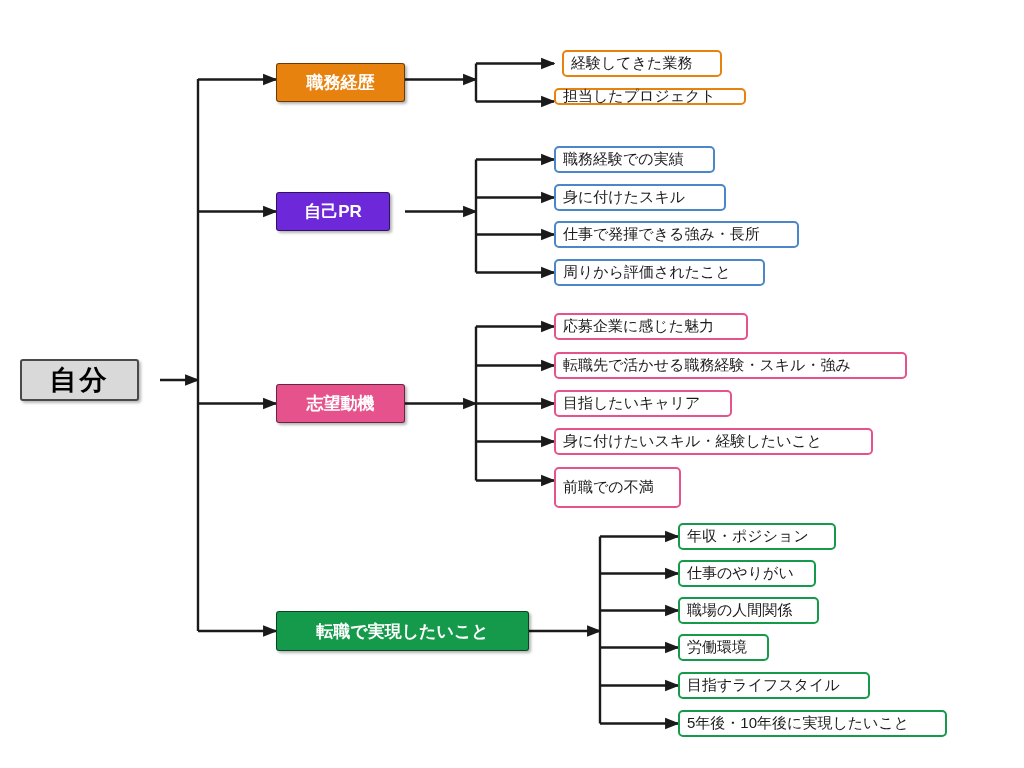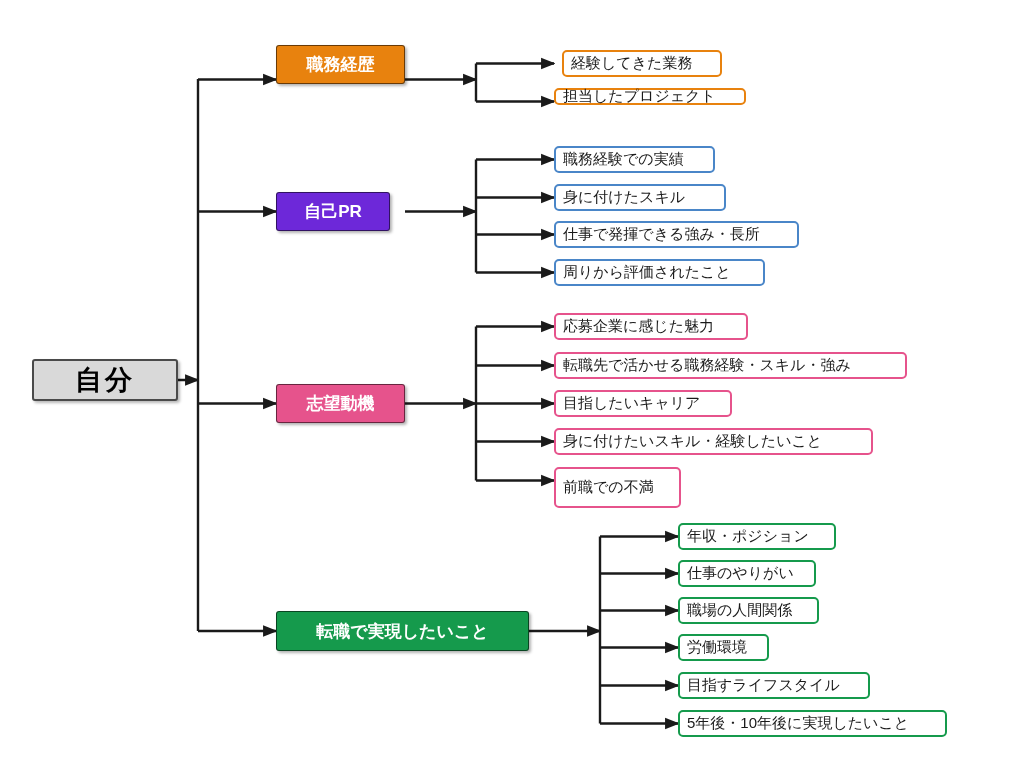--- a/index.html
+++ b/index.html
@@ -107,24 +107,24 @@
         <polyline points="600,536.5 600,723.5" fill="none" stroke="#1a1a1a" stroke-width="2.4" stroke-linejoin="miter"></polyline>
         <polyline points="600,536.5 678,536.5" fill="none" stroke="#1a1a1a" stroke-width="2.4" stroke-linejoin="miter" marker-end="url(#arrow)"></polyline>
         <polyline points="600,573.5 678,573.5" fill="none" stroke="#1a1a1a" stroke-width="2.4" stroke-linejoin="miter" marker-end="url(#arrow)"></polyline>
         <polyline points="600,610.5 678,610.5" fill="none" stroke="#1a1a1a" stroke-width="2.4" stroke-linejoin="miter" marker-end="url(#arrow)"></polyline>
         <polyline points="600,647.5 678,647.5" fill="none" stroke="#1a1a1a" stroke-width="2.4" stroke-linejoin="miter" marker-end="url(#arrow)"></polyline>
         <polyline points="600,685.5 678,685.5" fill="none" stroke="#1a1a1a" stroke-width="2.4" stroke-linejoin="miter" marker-end="url(#arrow)"></polyline>
         <polyline points="600,723.5 678,723.5" fill="none" stroke="#1a1a1a" stroke-width="2.4" stroke-linejoin="miter" marker-end="url(#arrow)"></polyline>
       </g>
   </svg>
 
-  <div class="node root-node" style="left: 32px; top: 359px; width: 146px; height: 42px; text-align: right;">自分</div>
+  <div class="node root-node" style="left: 20px; top: 359px; width: 119px; height: 42px; text-align: right;">自分</div>
 
   <div id="nodes-layer">
-      <div class="node branch-node" style="background: rgb(232, 130, 14); color: rgb(255, 255, 255); left: 276px; top: 45px; width: 129px; height: 39px;">
+      <div class="node branch-node" style="background: rgb(232, 130, 14); color: rgb(255, 255, 255); left: 276px; top: 63px; width: 129px; height: 39px;">
         <span>職務経歴</span>
       </div>
       <div class="node leaf-node" style="border-color: rgb(232, 130, 14); left: 554px; top: 50px; width: 160px; height: 27px; margin-left: 8px;">
         <span>経験してきた業務</span>
       </div>
       <div class="node leaf-node" style="border-color: rgb(232, 130, 14); left: 554px; top: 88px; width: 192px; height: 17px;">
         <span>担当したプロジェクト</span>
       </div>
       <div class="node branch-node" style="background: #6d28d9; color: rgb(255, 255, 255); left: 276px; top: 192px; width: 114px; height: 39px;">
         <span>自己PR</span>

